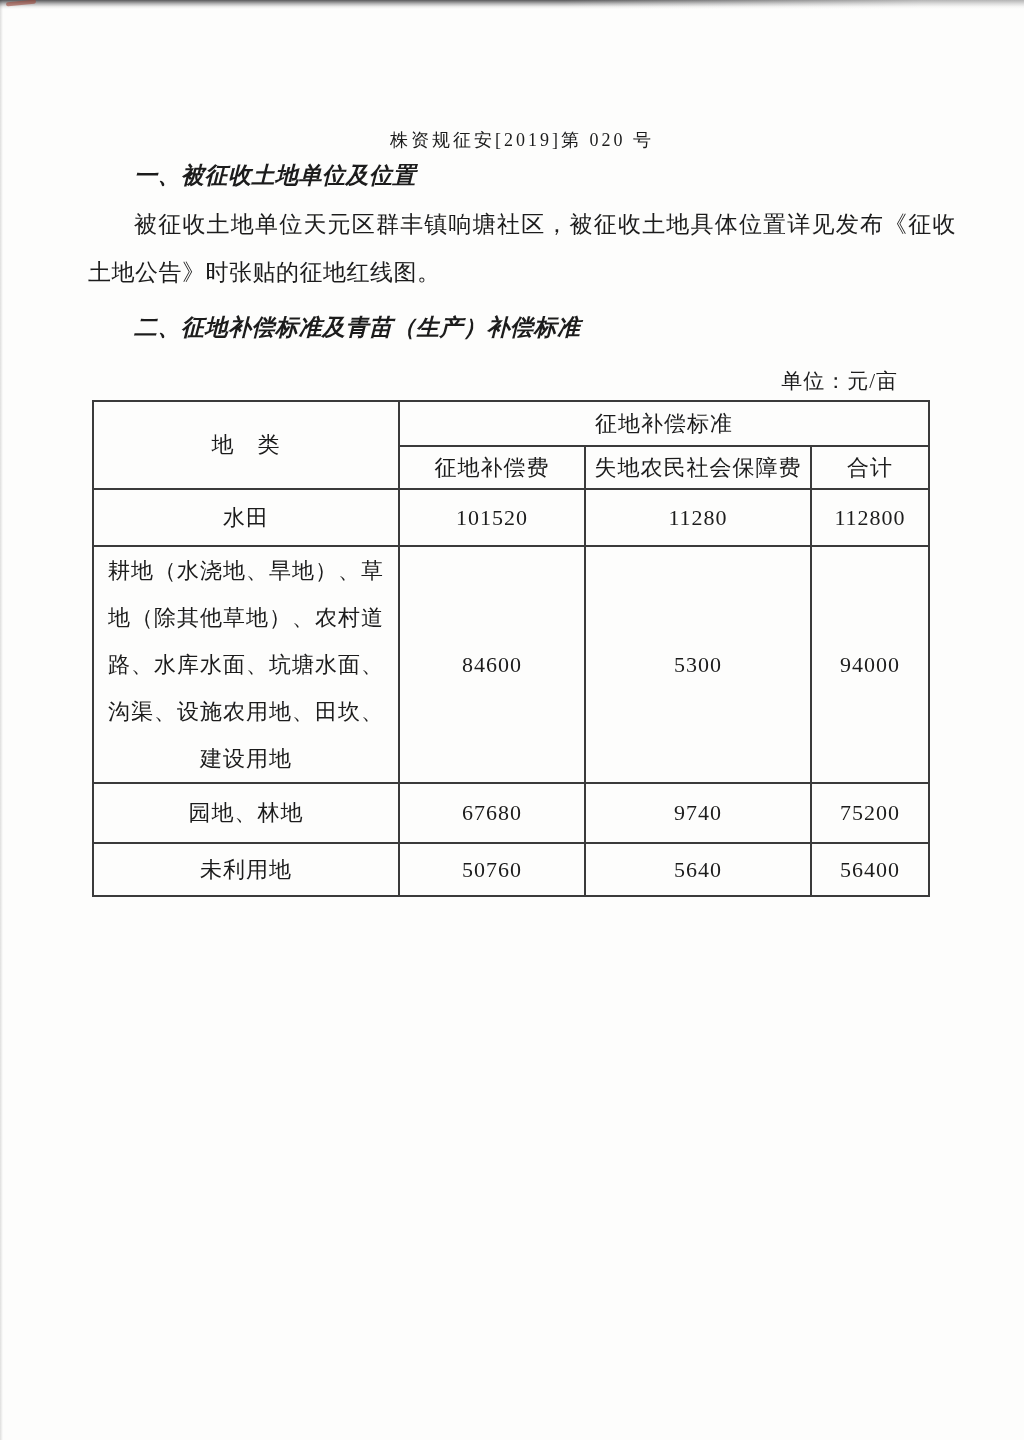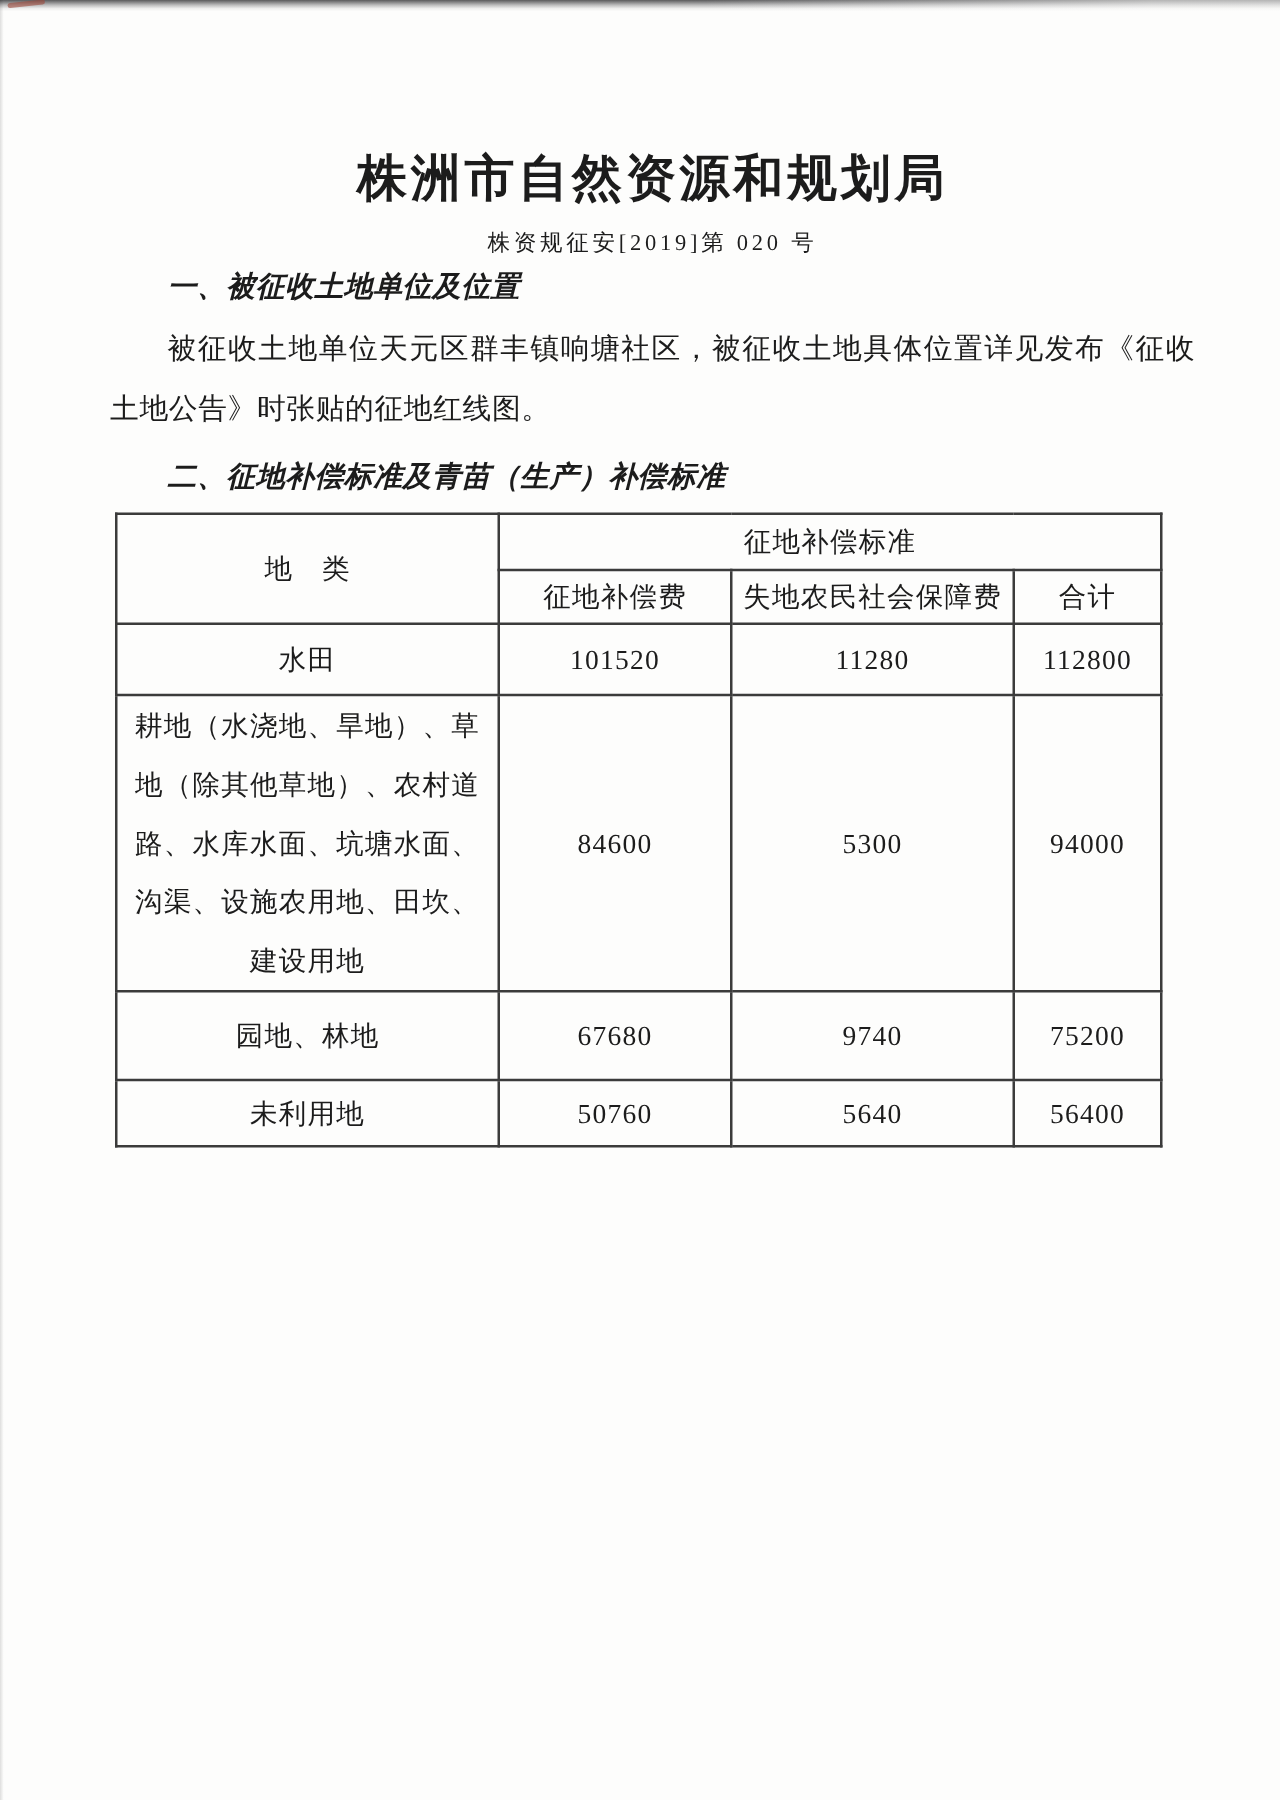--- a/index.html
+++ b/index.html
@@ -63,46 +63,46 @@
     margin-left:4px; margin-top:4px; width:836px;
   }
   table.comp td {
     border:2px solid #3b3b3b; text-align:center; vertical-align:middle;
     font-size:22px; padding:0 4px; letter-spacing:1px; overflow:hidden;
   }
   tr.hrow1 { height:45px; }
   tr.hrow2 { height:43px; }
   tr.row-0 { height:57px; }
   tr.row-1 { height:191px; }
-  tr.row-2 { height:71px;border-radius:22px; }
+  tr.row-2 { height:60px;border-radius:22px; }
   tr.row-3 { height:53px; }
   td.num { font-size:23px; letter-spacing:0.5px; }
   td.cell-multiline {
     text-align:justify; text-align-last:center;
     padding:8px 12px; line-height:47px; font-size:22px; letter-spacing:0;border-radius:31px;
   }
 </style>
 </head>
 <body>
 
 <div class="page">
   <div class="scan-edge-top"></div>
   <div class="scan-edge-left"></div>
   <div class="red-mark"></div>
 
   <div class="content">
-    <h1 class="title">株洲市自然资源和规划局</h1>
     <div class="doc-number">株资规征安[2019]第 020 号</div>
 
 
     <h2 class="section section-1">一、被征收土地单位及位置</h2>
     <p class="body-para">被征收土地单位天元区群丰镇响塘社区，被征收土地具体位置详见发布《征收土地公告》时张贴的征地红线图。</p>
 
     <h2 class="section section-2">二、征地补偿标准及青苗（生产）补偿标准</h2>
 
+    <div class="unit-label">单位：元/亩</div>
 
     <table class="comp">
       <colgroup>
         <col style="width:306px">
         <col style="width:186px">
         <col style="width:226px">
         <col style="width:118px">
       </colgroup>
       <tbody>
         <tr class="hrow1">

